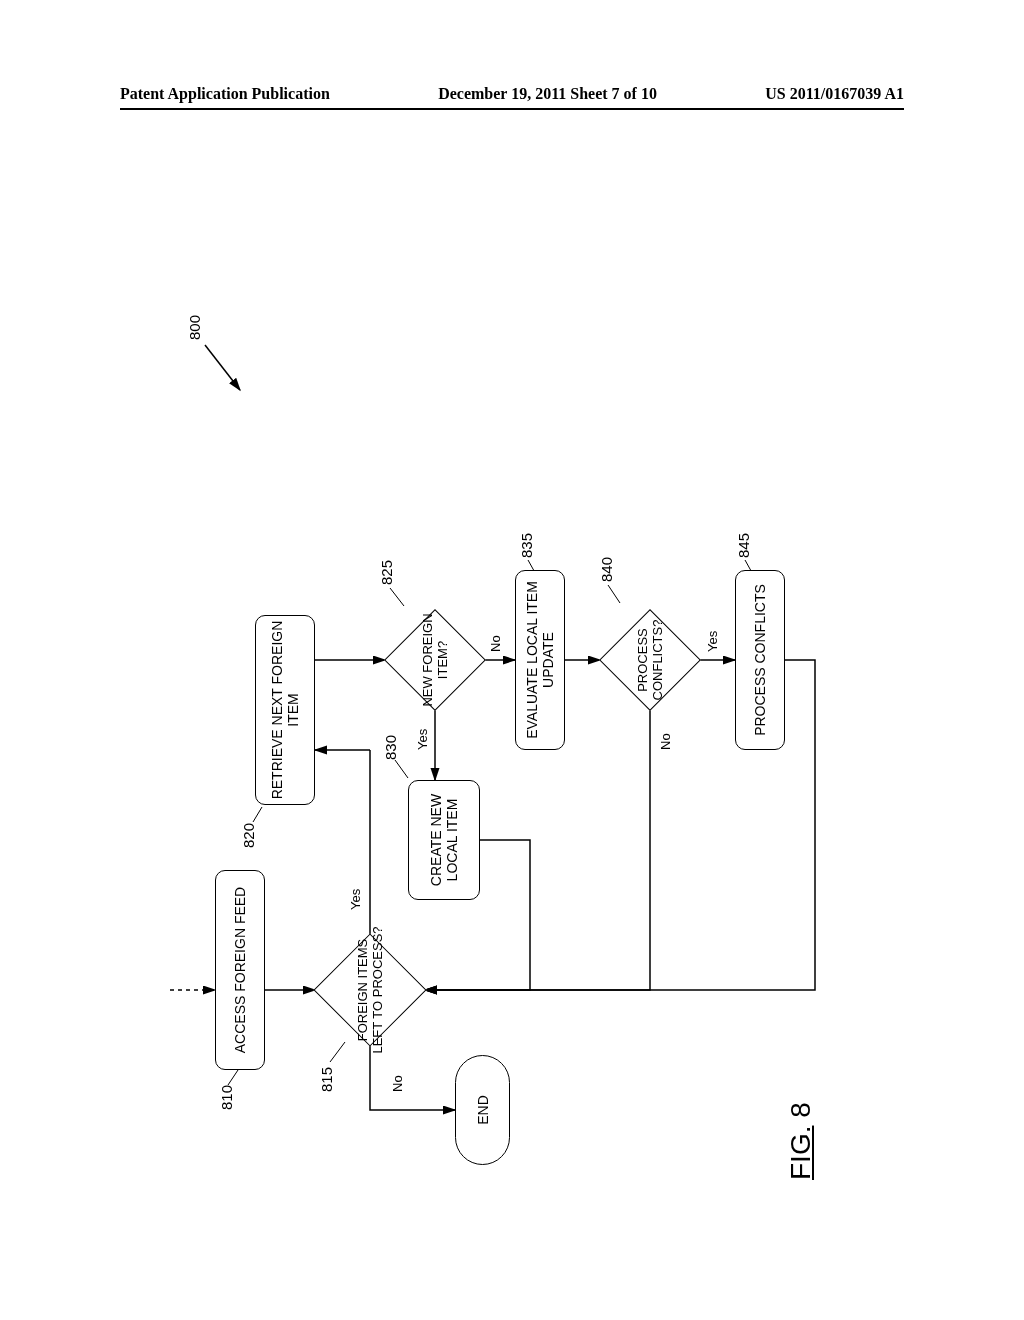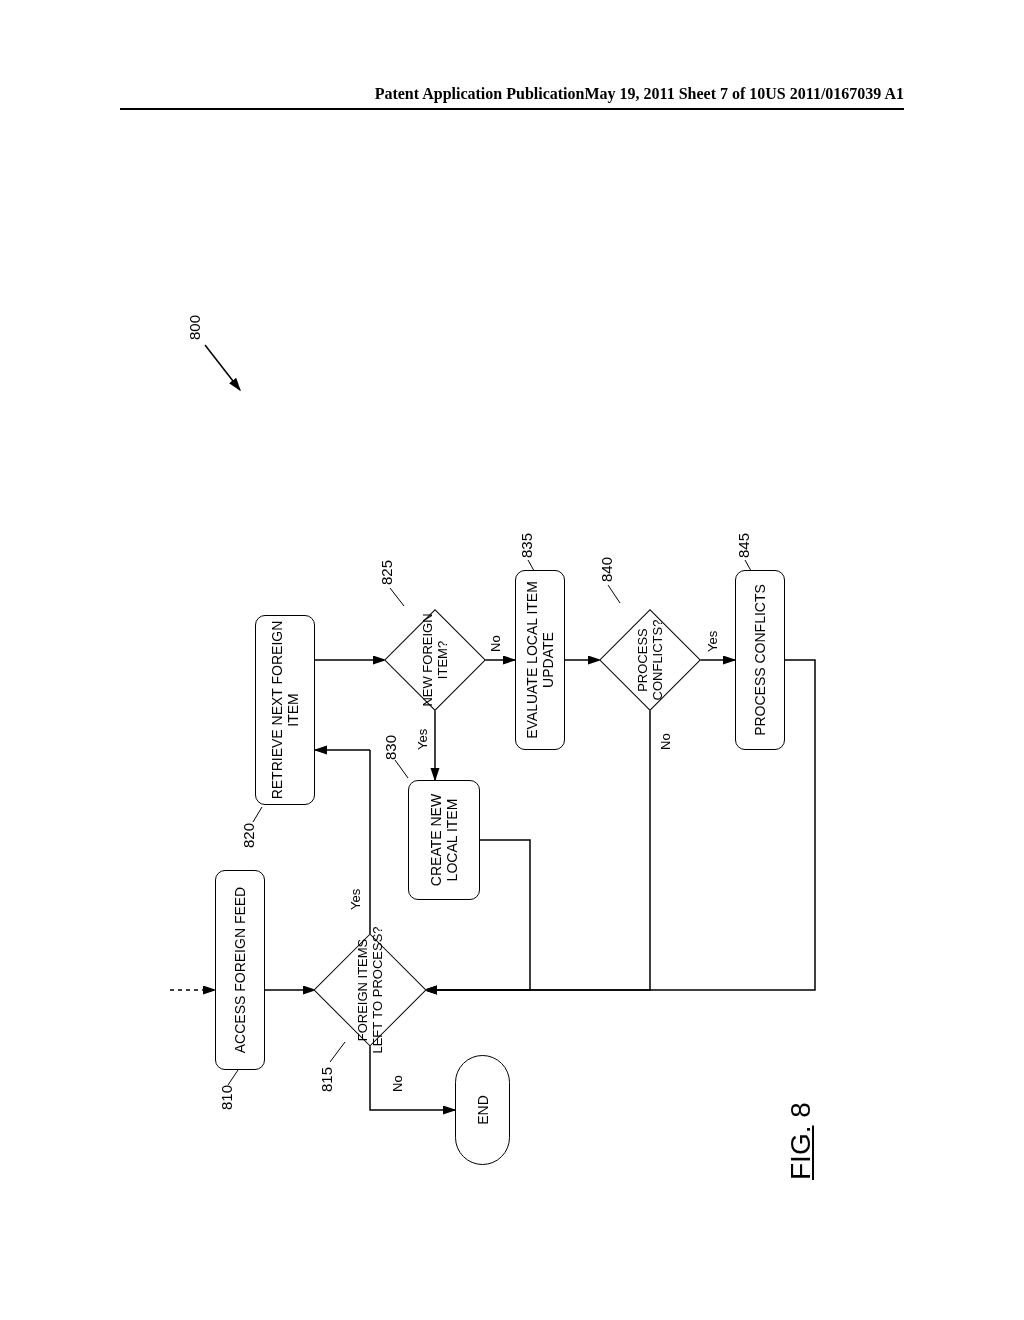--- a/index.html
+++ b/index.html
@@ -10,21 +10,21 @@
     font-family: "Times New Roman", serif;
     position: relative;
   }
   .header {
     position: absolute;
     top: 85px;
     left: 0;
     right: 0;
     padding: 0 120px;
     display: flex;
-    justify-content: flex-end;
+    justify-content: space-between;
     font-weight: bold;
     font-size: 16px;
   }
   .header-rule {
     position: absolute;
     top: 108px;
     left: 120px;
     right: 120px;
     border-top: 2px solid #000;
   }
@@ -112,21 +112,21 @@
     width: 1000px; height: 700px;
     overflow: visible;
     pointer-events: none;
   }
 </style>
 </head>
 <body>
 
 <div class="header">
   <span>Patent Application Publication</span>
-  <span>May 19, 2011  Sheet 7 of 10</span>
+  <span>December 19, 2011  Sheet 7 of 10</span>
   <span>US 2011/0167039 A1</span>
 </div>
 <div class="header-rule"></div>
 
 <div class="diagram-area">
   <div class="rot-wrap">
     <div class="stage">
 
       <svg class="arrows" viewBox="0 0 1000 700">
         <defs>

